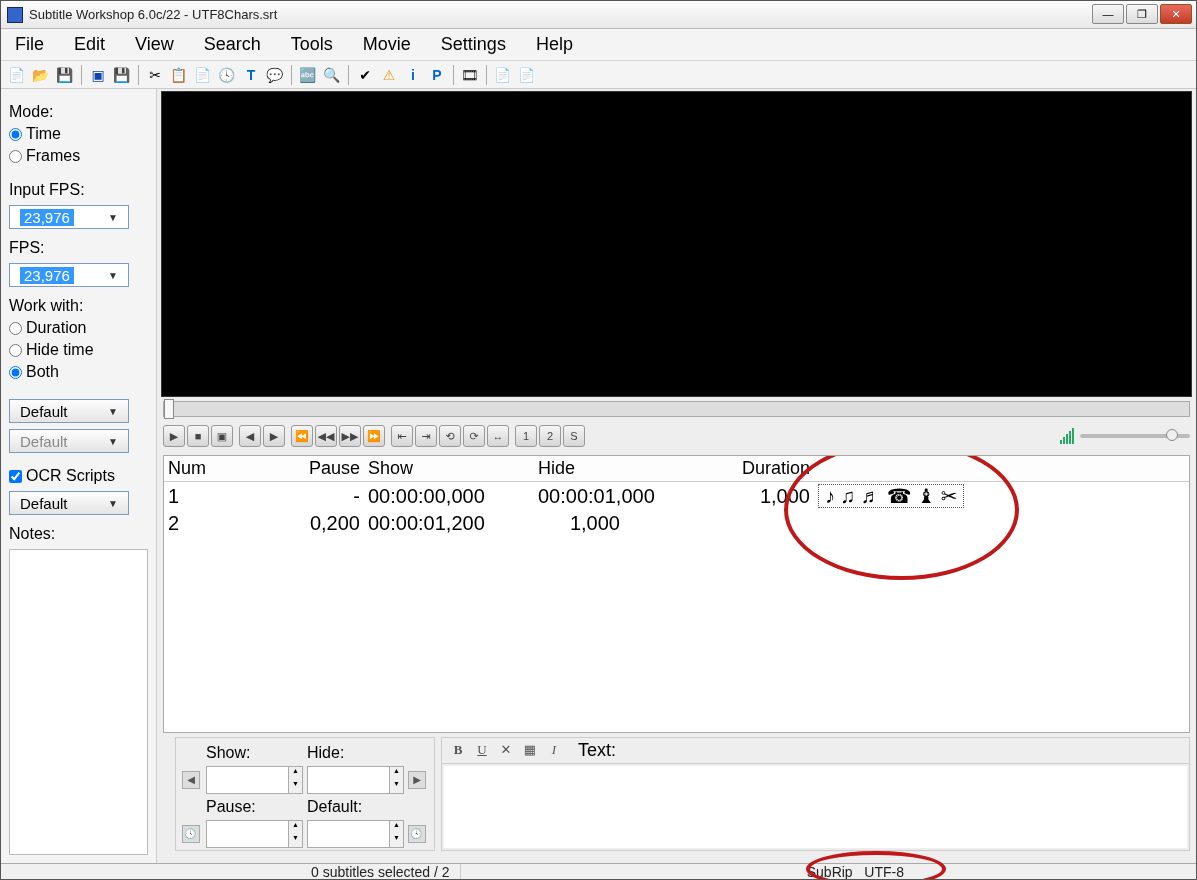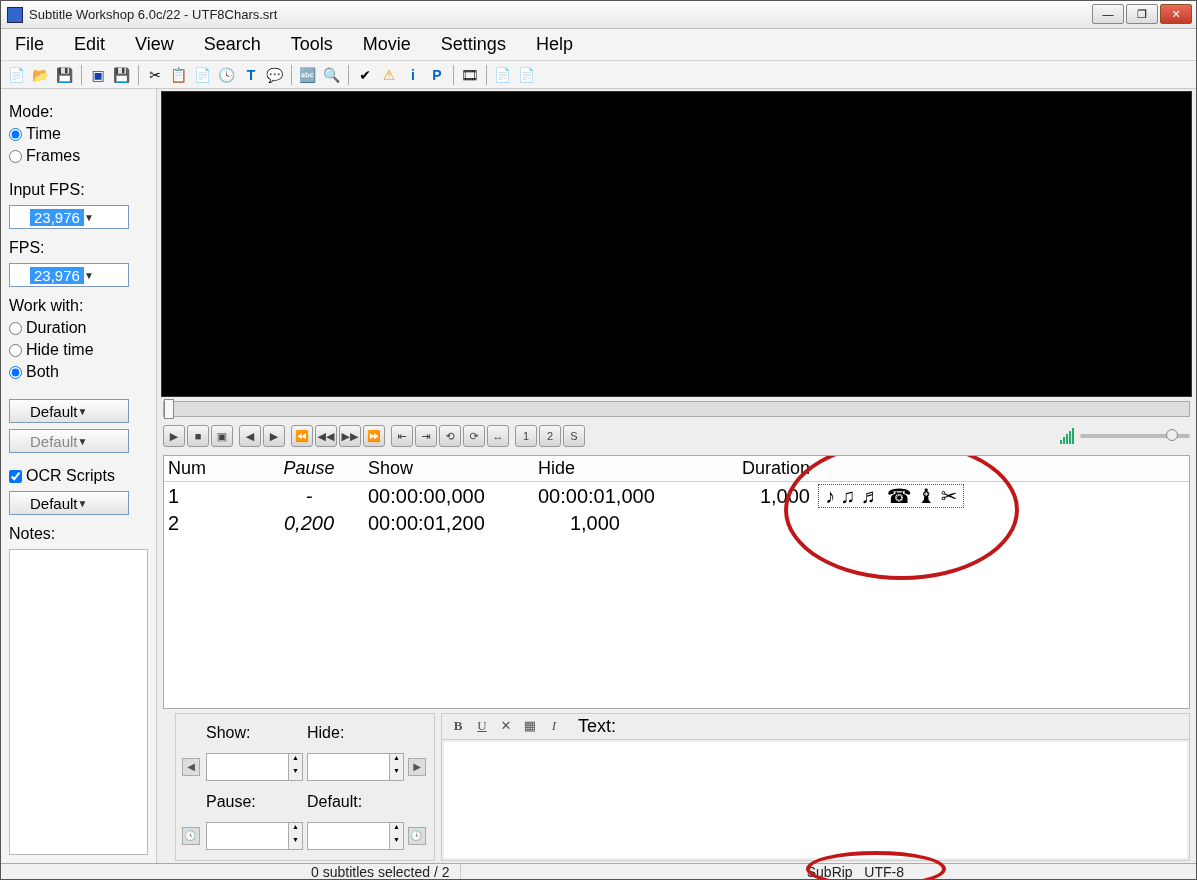--- a/index.html
+++ b/index.html
@@ -82,22 +82,22 @@
   font-size: 16px;
   display: flex;
   flex-direction: column;
   gap: 4px;
 }
 .sidebar .group-title { font-weight: normal; margin-top: 6px; }
 .sidebar .radio-row { display: flex; align-items: center; gap: 4px; }
 .sidebar .radio-row input { margin: 0; }
 .sidebar .selbox {
   width: 120px; height: 24px; border: 1px solid #7a9ac0;
-  display: flex; align-items: center; 
-  background: #fff; padding: 0 20px; font-size: 15px;
+  display: flex; align-items: center; justify-content: space-between;
+  background: #fff; padding: 0 10px; font-size: 15px;
   margin-top: 2px;
 }
 .sidebar .selbox .val.sel { background: #3399ff; color: #fff; padding: 0 4px; }
 .sidebar .selbox .arrow { font-size: 10px; color: #333; }
 .sidebar .chk-row { display: flex; align-items: center; gap: 4px; margin-top: 10px; }
 .sidebar textarea {
   flex: 1; width: 100%; border: 1px solid #bbb; margin-top: 2px;
   resize: none; font-family: inherit; font-size: 13px;
 }
 
@@ -122,35 +122,35 @@
 .controls .slider { width: 110px; height: 4px; background: #bbb; position: relative; border-radius: 2px; }
 .controls .slider .knob { position:absolute; right:12px; top:-5px; width:12px; height:12px; border-radius:50%; background:#eee; border:1px solid #888; }
 
 .grid {
   flex: 1; margin: 0 6px 4px 6px; background: #fff; border: 1px solid #aaa;
   font-size: 18px; overflow: hidden;
 }
 .grid-header, .grid-row { display: flex; align-items: center; padding: 2px 4px; }
 .grid-header { border-bottom: 1px solid #ccc; background: #fdfdfd; font-size: 18px; color:#000; }
 .grid .c-num { width: 90px; }
-.grid .c-pause { width: 110px; text-align: center; padding-right:8px;font-style:italic; }
+.grid .c-pause { width: 110px; text-align: right; padding-right:8px; }
 .grid .c-show { width: 170px; }
 .grid .c-hide { width: 190px; }
 .grid .c-dur { width: 90px; text-align: right; padding-right:8px; }
 .grid .c-text { flex: 1; }
 .grid-row { font-size: 20px; }
 .highlight-oval {
   position: absolute;
   border: 4px solid #c01818;
   border-radius: 50%;
   pointer-events: none;
 }
 
 .bottompanels {
-  height: 148px; margin: 0 6px 2px 6px; display: flex; gap: 6px; padding-left: 12px;
+  height: 114px; margin: 0 6px 12px 6px; display: flex; gap: 6px; padding-left: 12px;
 }
 .timepanel {
   width: 260px; background: #eee; border: 1px solid #ccc; padding: 6px;
   display: grid; grid-template-columns: 20px 1fr 1fr 20px; grid-template-rows: auto auto auto auto;
   gap: 4px; font-size: 16px; align-items: center;
 }
 .timepanel .lbl { font-size: 16px; }
 .timepanel .spin { height: 28px; border: 1px solid #aaa; background: #fff; display:flex; }
 .timepanel .spin .v { flex:1; }
 .timepanel .spin .ud { width:14px; display:flex; flex-direction:column; }

